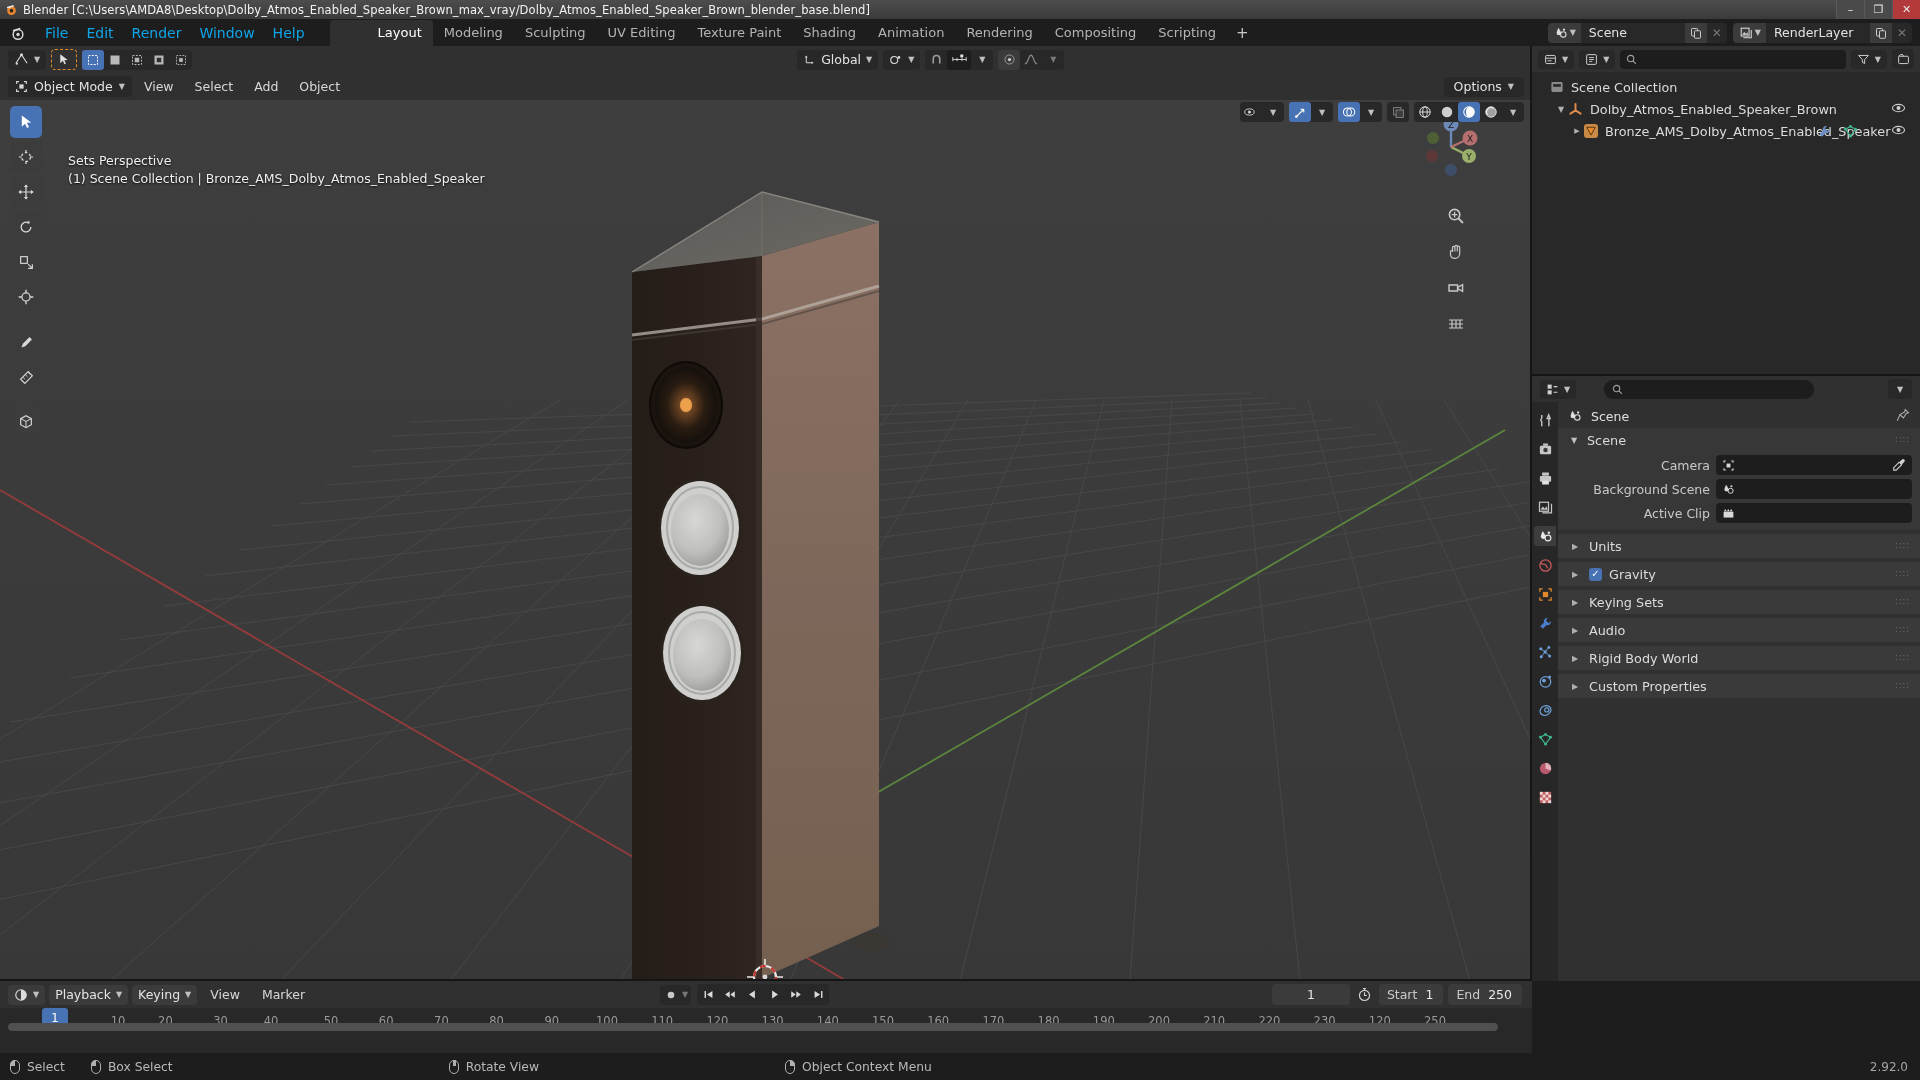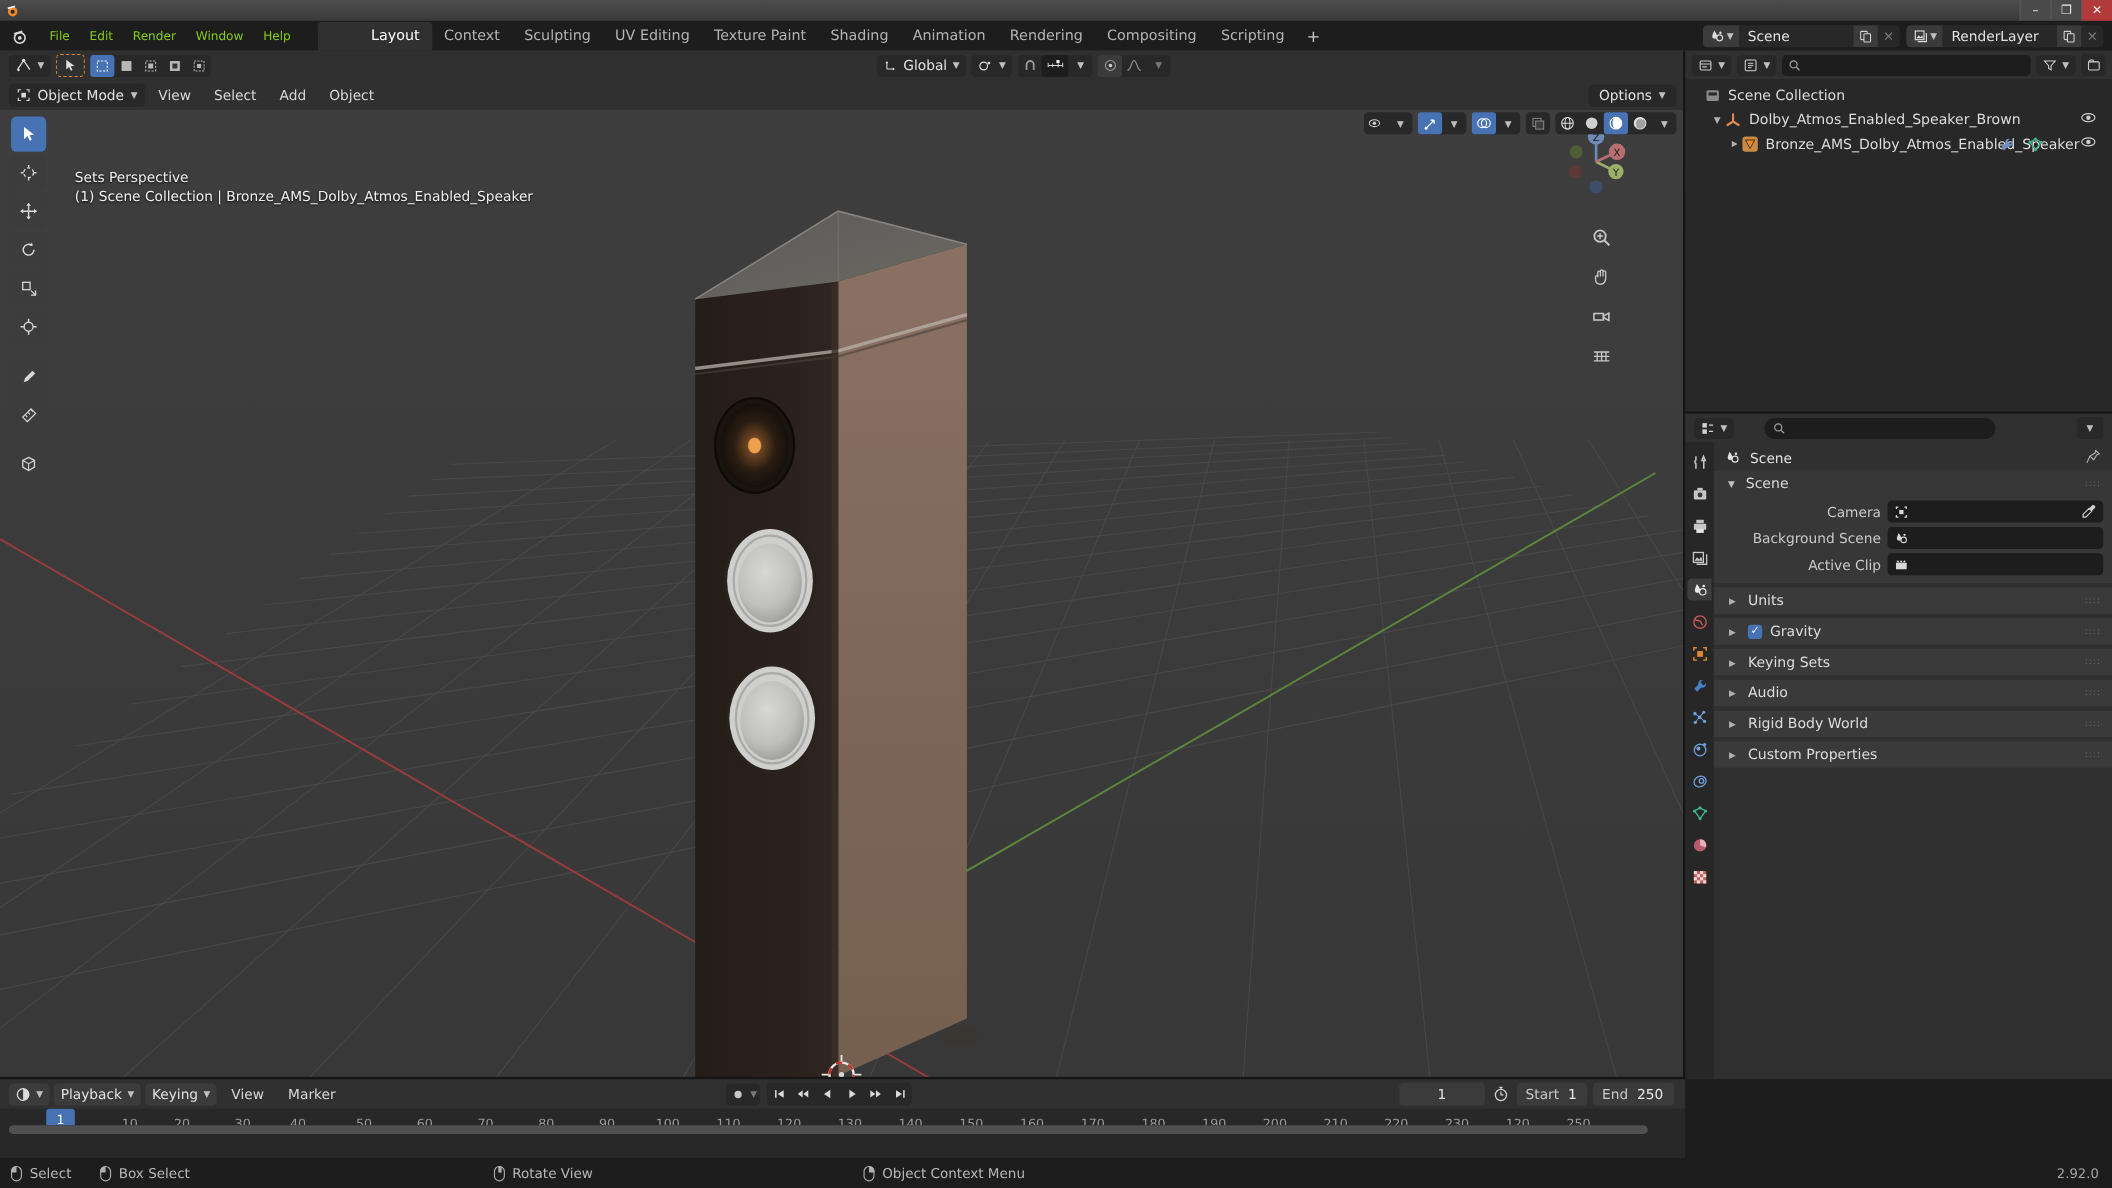--- a/index.html
+++ b/index.html
@@ -24,21 +24,21 @@
   .tb-btn{ width:28px; height:19px; display:flex; align-items:center; justify-content:center;
            font-size:11px; color:#e8e8e8; background:#4a4a4a; border-left:1px solid #5a5a5a;}
   .tb-btn.close{ background:#b33a3a;}
 
   
   .topbar{
     position:absolute; left:0; top:19px; width:1920px; height:27px;
     background:#1d1d1d; display:flex; align-items:center; padding-left:8px;
   }
   .bl-logo{ width:20px; height:20px; margin-right:8px; display:flex;align-items:center;justify-content:center;}
-  .menu-item{ padding:3px 9px; font-size:11px; color:#84cc16; border-radius:3px; white-space:nowrap;}
+  .menu-item{ padding:3px 9px; font-size:14px; color:#0ea5e9; border-radius:3px; white-space:nowrap;}
   .wstabs{ display:flex; align-items:center; margin-left:16px; gap:0px;}
   .wstab{ padding:5px 11px 6px; font-size:13px; color:#b4b4b4; white-space:nowrap;
           border-radius:4px 4px 0 0;}
   .wstab.active{ background:#303030; color:#ffffff;padding-left:48px;}
   .wstab.plus{ color:#c8c8c8; font-size:15px; padding:3px 9px;}
   .topbar-right{ margin-left:auto; display:flex; align-items:center; gap:6px; padding-right:8px;}
   .id-field{ display:flex; align-items:center; height:20px; background:#282828; border-radius:4px; overflow:hidden;}
   .id-icobox{ display:flex;align-items:center; gap:2px; background:#3b3b3b; height:20px; padding:0 5px 0 6px; border-radius:4px 0 0 4px;}
   .id-name{ padding:0 10px 0 8px; font-size:12.5px; color:#e2e2e2; min-width:104px; background:#282828; line-height:20px;}
   .id-btn{ width:22px; height:20px; background:#3b3b3b; display:flex;align-items:center;justify-content:center;}
@@ -148,20 +148,21 @@
 <div class="app">
 
   <div class="titlebar">
     <div class="tb-icon">
       <svg width="15" height="15" viewBox="0 0 16 16">
         <circle cx="8" cy="9.2" r="4.6" fill="#f0862a"></circle>
         <circle cx="8" cy="9.2" r="2" fill="#2a2a2a"></circle>
         <path d="M3 5.2 L10 3.2 L10.6 4.8 L3.6 6.8 Z" fill="#f0f0f0"></path>
       </svg>
     </div>
+    <div class="tb-title">Blender [C:\Users\AMDA8\Desktop\Dolby_Atmos_Enabled_Speaker_Brown_max_vray/Dolby_Atmos_Enabled_Speaker_Brown_blender_base.blend]</div>
     <div class="tb-btns">
       <div class="tb-btn">–</div>
       <div class="tb-btn">❐</div>
       <div class="tb-btn close">✕</div>
     </div>
   </div>
 
   <div class="topbar">
     <div class="bl-logo">
       <svg width="18" height="18" viewBox="0 0 16 16">
@@ -171,21 +172,21 @@
       </svg>
     </div>
     <div class="menu-item">File</div>
     <div class="menu-item">Edit</div>
     <div class="menu-item">Render</div>
     <div class="menu-item">Window</div>
     <div class="menu-item">Help</div>
 
     <div class="wstabs">
       <div class="wstab active">Layout</div>
-      <div class="wstab">Context</div>
+      <div class="wstab">Modeling</div>
       <div class="wstab">Sculpting</div>
       <div class="wstab">UV Editing</div>
       <div class="wstab">Texture Paint</div>
       <div class="wstab">Shading</div>
       <div class="wstab">Animation</div>
       <div class="wstab">Rendering</div>
       <div class="wstab">Compositing</div>
       <div class="wstab">Scripting</div>
       <div class="wstab plus">+</div>
     </div>

